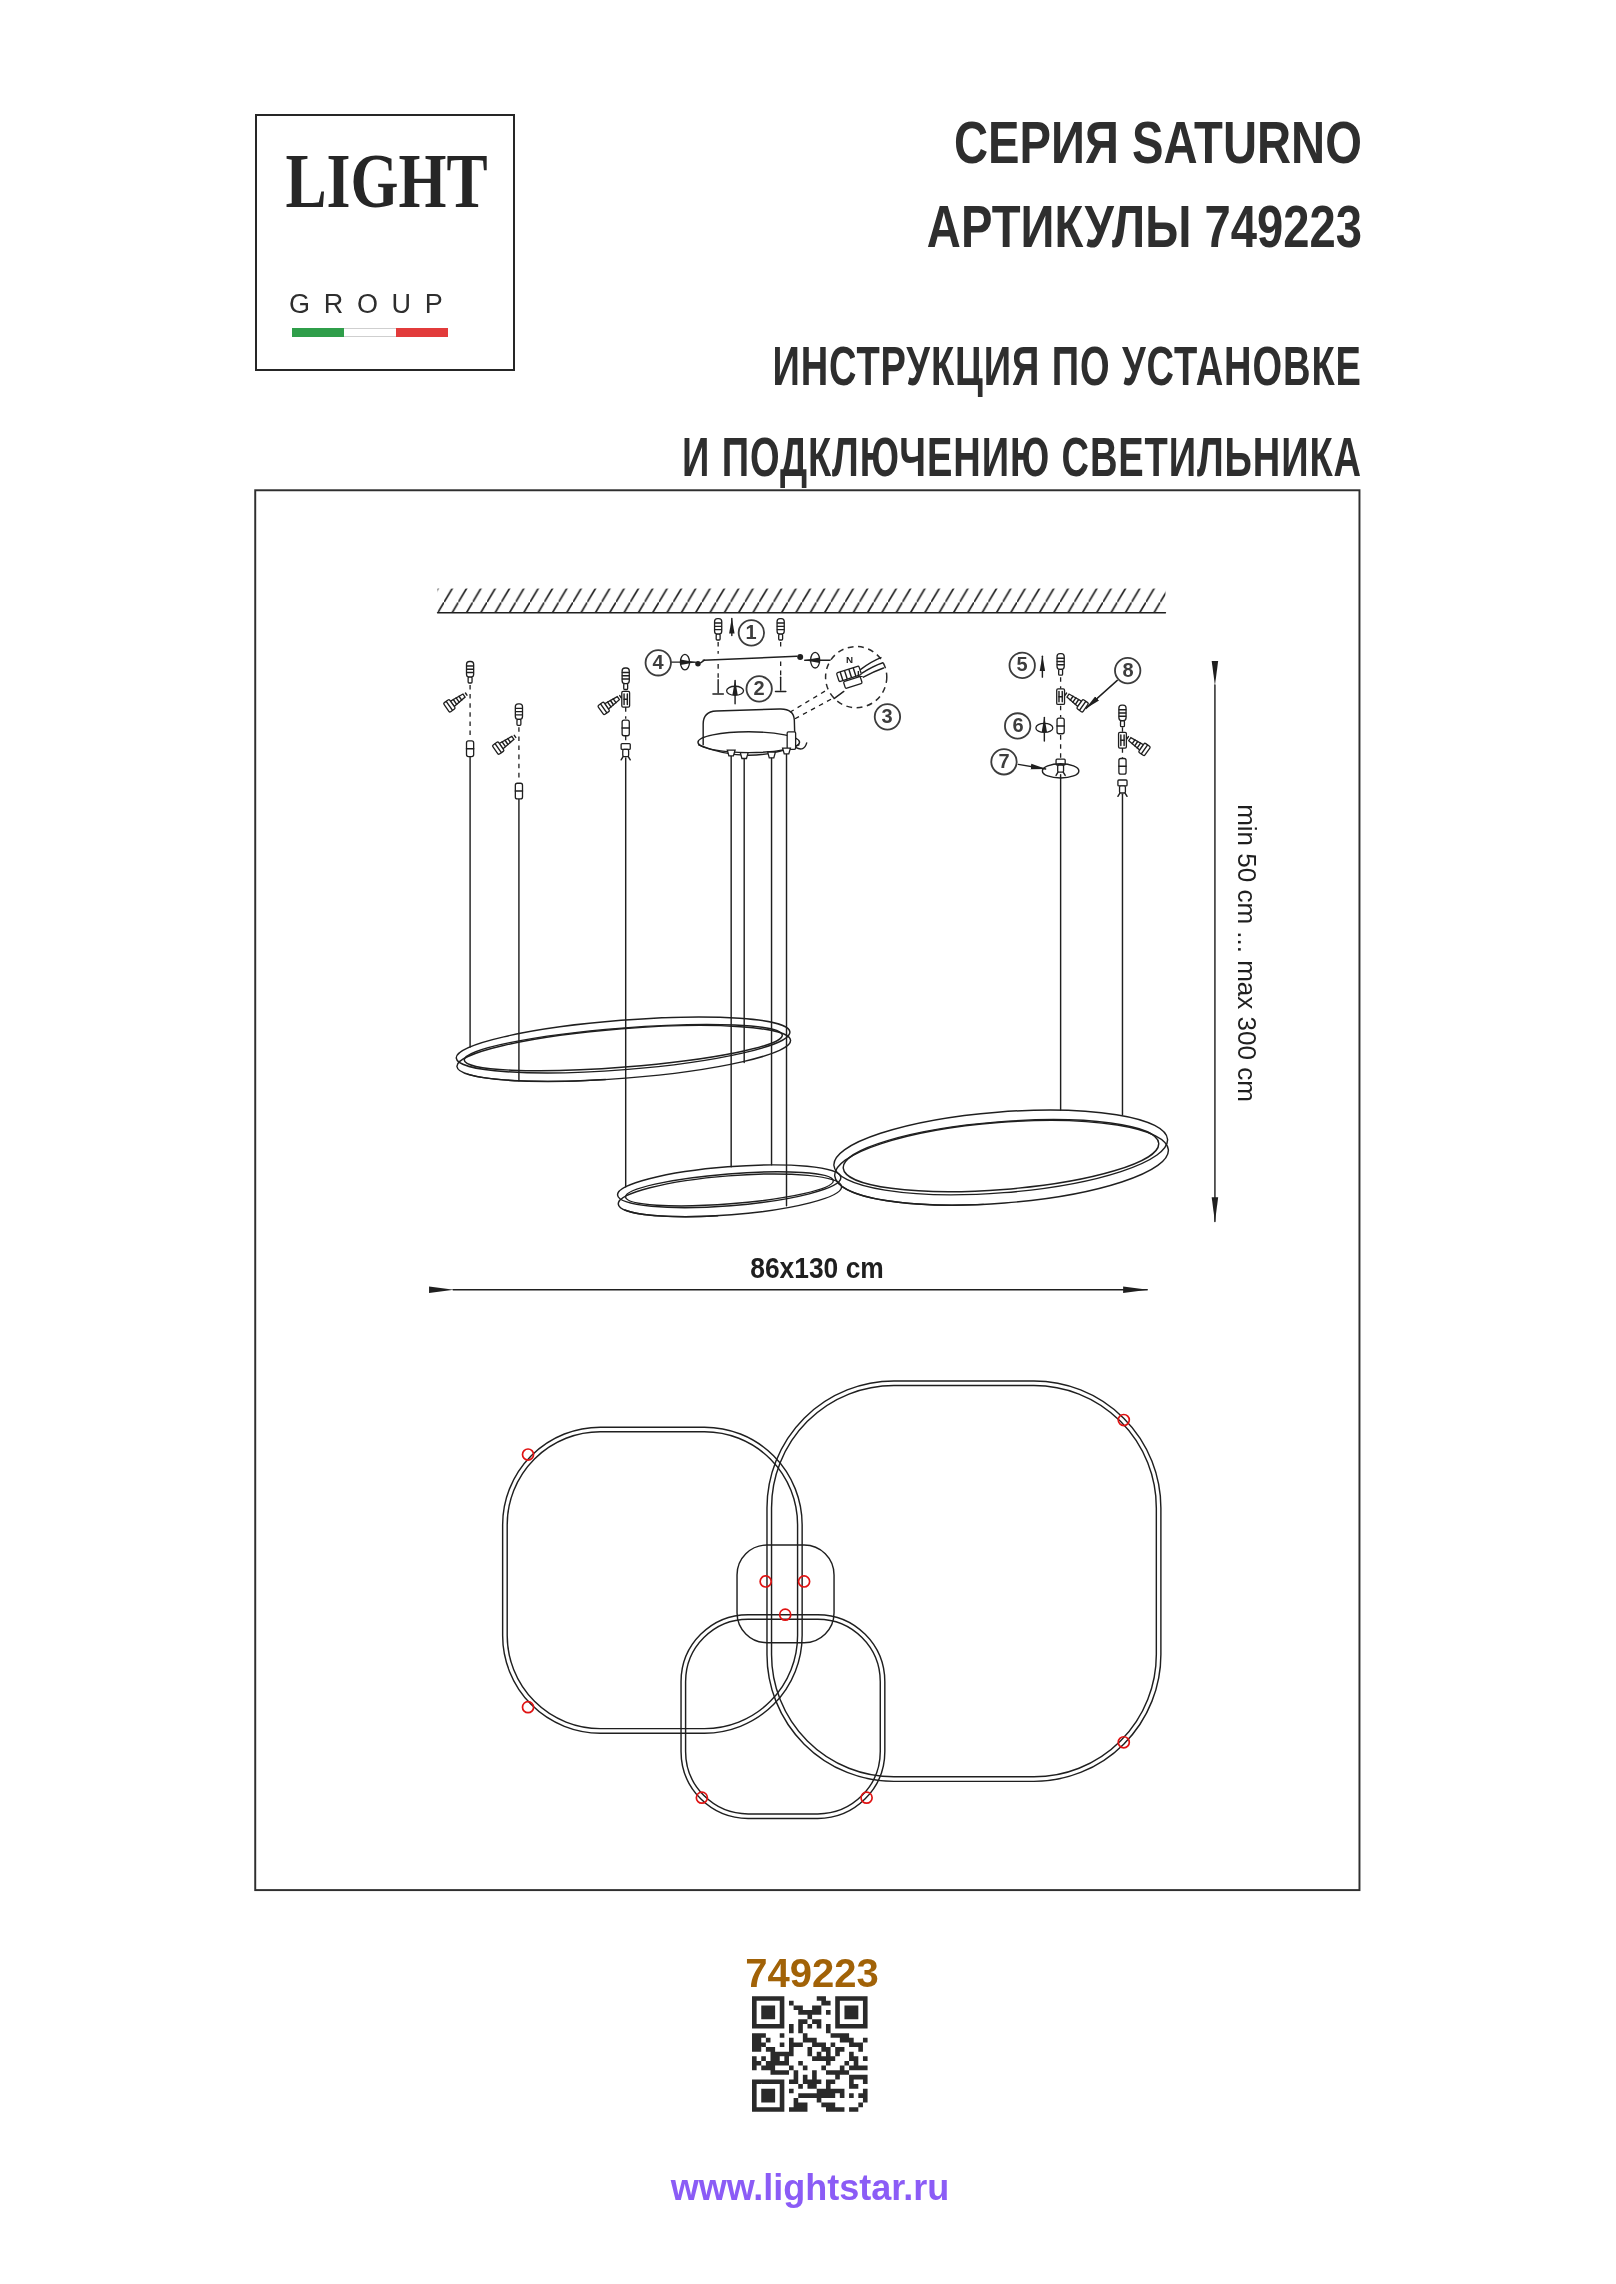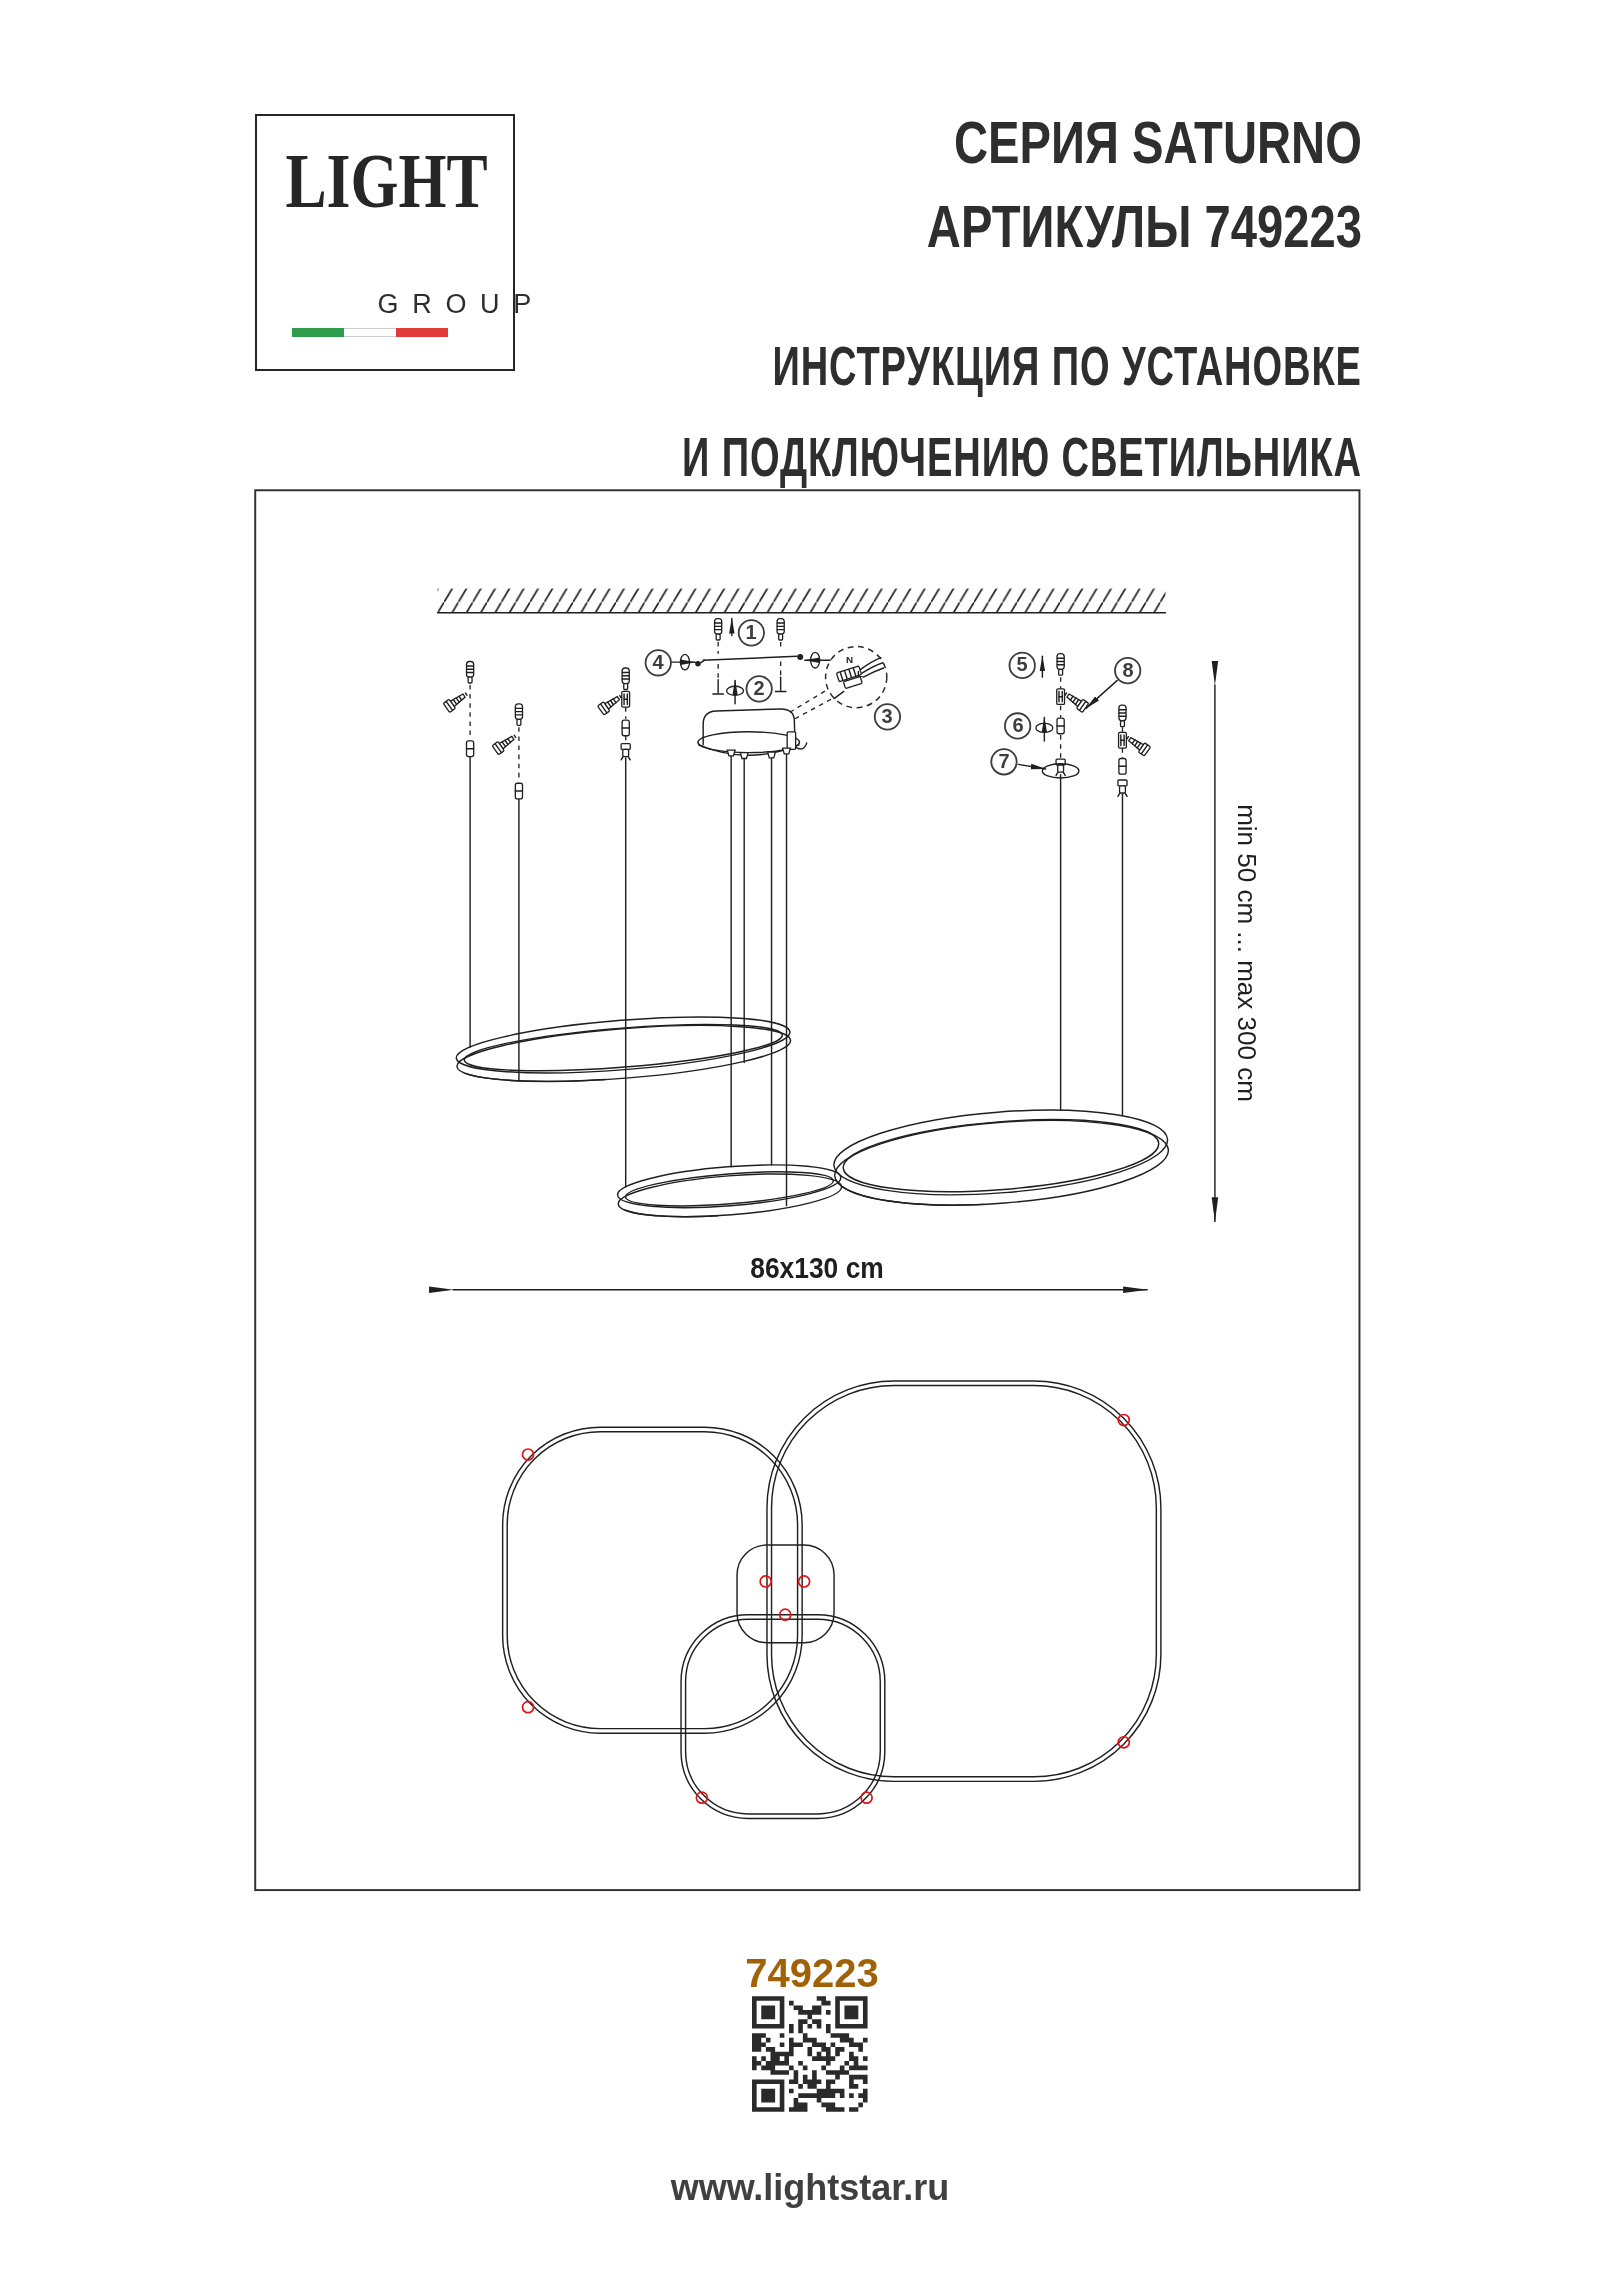--- a/index.html
+++ b/index.html
@@ -12,36 +12,36 @@
   .co{fill:#fff;stroke:var(--grey);stroke-width:2.8;}
   .susp{fill:none;stroke:var(--red);stroke-width:2.6;}
   
   .hline{position:absolute;right:254px;color:#2e2e2e;font-weight:700;white-space:nowrap;}
   .hline>span{display:inline-block;transform-origin:100% 50%;}
   .h1{font-size:59px;}
   .h1>span{transform:scaleX(.80);}
   .h2{font-size:56px;letter-spacing:1.3px;}
   .h2>span{transform:scaleX(.68);}
   
-  .logobox{position:absolute;left:255px;top:114px;width:260px;height:257px;border:2px solid #262626;box-sizing:border-box;text-align:right;}
+  .logobox{position:absolute;left:255px;top:114px;width:260px;height:257px;border:2px solid #262626;box-sizing:border-box;text-align:left;}
   .lword{position:absolute;left:0;width:100%;color:#262626;font-family:"Liberation Serif",serif;font-weight:700;font-size:79px;line-height:1;}
   .lword>span{display:inline-block;transform:scaleX(.78);transform-origin:center;}
   .lgroup{position:absolute;left:0;width:100%;top:173px;color:#2e2e2e;font-size:27px;font-weight:400;letter-spacing:13.7px;margin-right:-13.7px;padding-left:32px;}
   .flag{position:absolute;left:35px;top:212px;width:156px;height:9px;display:flex;}
   .flag>span{flex:1;height:100%;}
   .flag>span:nth-child(2){border-top:0.7px solid #cfcfcf;border-bottom:0.7px solid #cfcfcf;box-sizing:border-box;}
   
   .cnum{position:absolute;transform:translate(-50%,-52%);font-size:20px;font-weight:700;color:#3d3d3d;}
   
   .dimw{position:absolute;left:817px;top:1251px;transform:translateX(-50%);font-size:30px;font-weight:700;color:#1f1f1f;}
   .dimw>span{display:inline-block;transform:scaleX(.88);}
   .dimh{position:absolute;left:1262px;top:800px;width:306px;transform:rotate(90deg);transform-origin:0 0;text-align:center;font-size:26px;color:#1f1f1f;white-space:nowrap;}
   .tiny{position:absolute;font-size:9.8px;font-weight:700;color:#1f1f1f;}
   .fart{position:absolute;left:812px;top:1951px;transform:translateX(-50%);font-size:40px;font-weight:700;color:#a16207;}
-  .fweb{position:absolute;left:810px;top:2167px;transform:translateX(-50%);font-size:36px;font-weight:700;color:#404040;}
+  .fweb{position:absolute;left:810px;top:2167px;transform:translateX(-50%);font-size:36px;font-weight:700;color:#8b5cf6;}
 </style>
 </head>
 <body>
 
 <svg width="1616" height="2284" viewBox="0 0 2482 3508">
   <defs>
     <marker id="arrS" markerUnits="userSpaceOnUse" markerWidth="24" markerHeight="10" refX="23" refY="5" orient="auto">
       <path d="M24,5 L0,0.8 L0,9.2 Z" fill="#1f1f1f"></path>
     </marker>
     <marker id="arrD" markerUnits="userSpaceOnUse" markerWidth="38" markerHeight="12" refX="37" refY="6" orient="auto">

